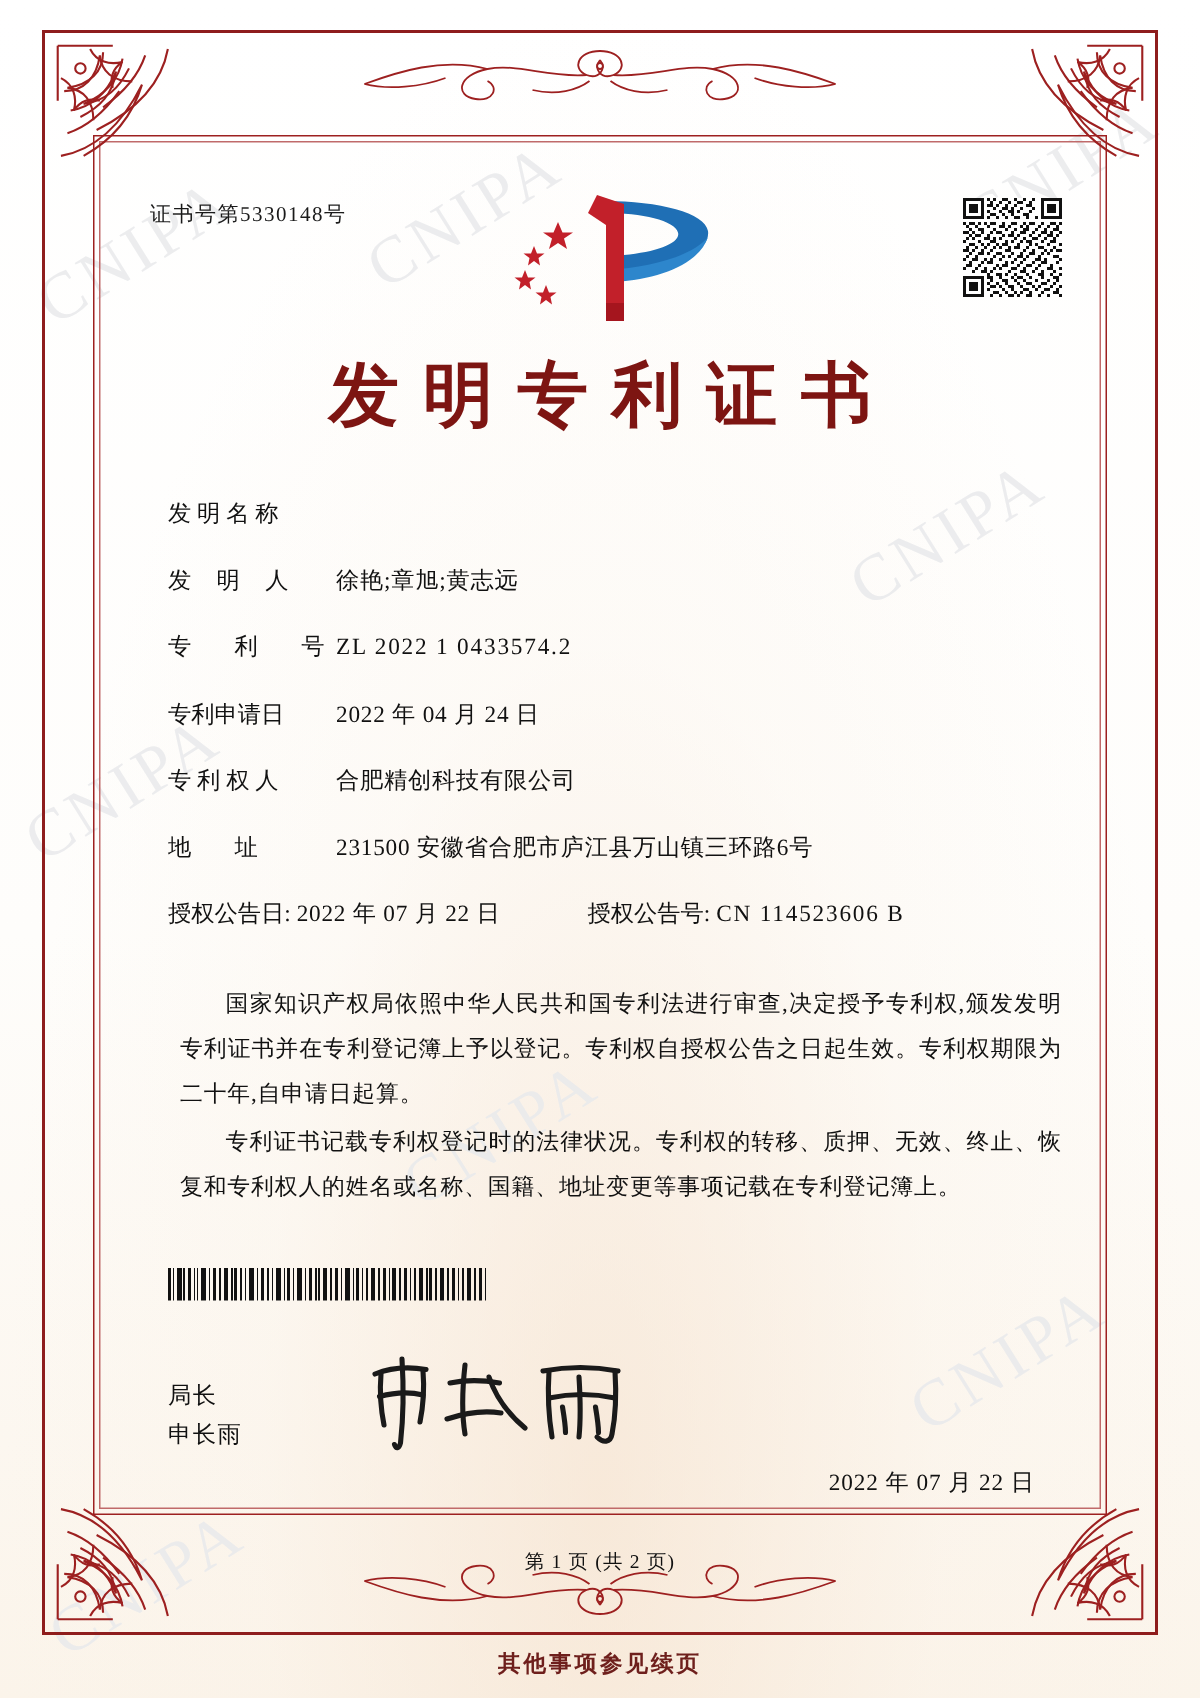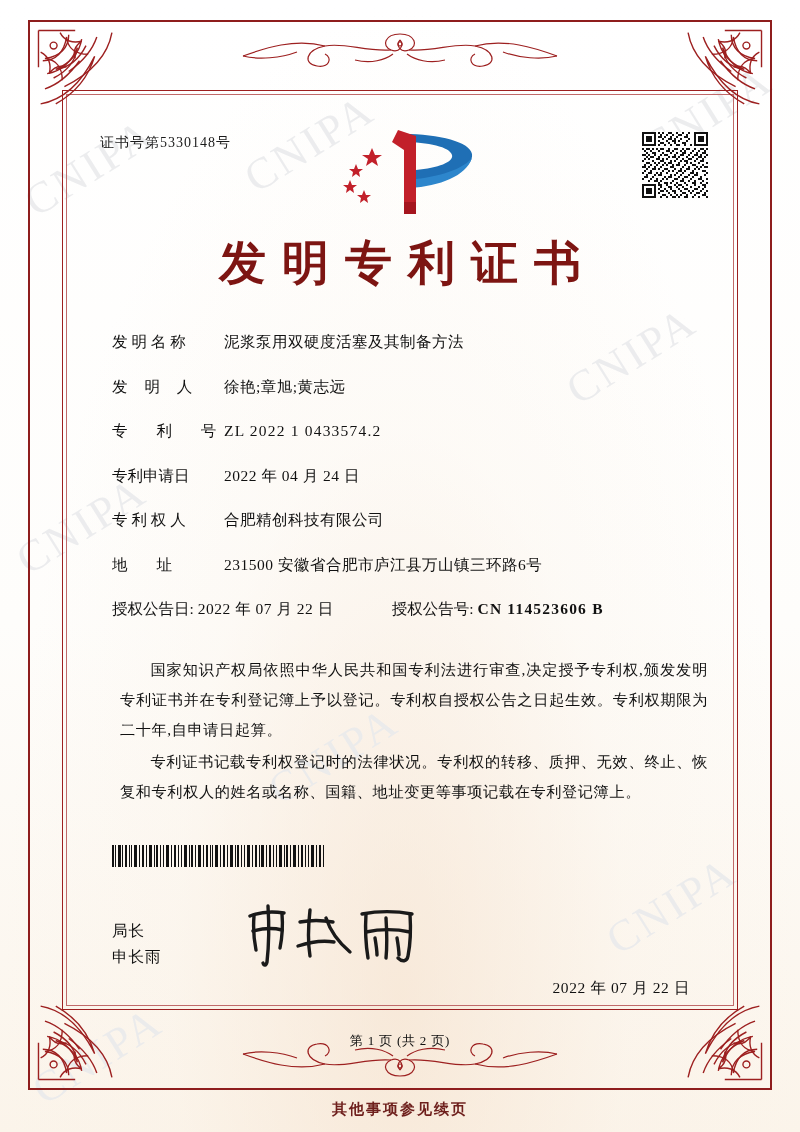--- a/index.html
+++ b/index.html
@@ -625,21 +625,20 @@
         <polygon points="44,62 46,67 51,67 47,70 48,75 44,72 40,75 41,70 37,67 42,67"></polygon>
       </g>
     </svg>
   </div>
 
   <div class="doc-title">发明专利证书</div>
 
   <div class="fields">
     <div class="frow">
       <span class="flabel">发 明 名 称</span>
-      <span class="fvalue">泥浆泵用双硬度活塞及其制备方法</span>
     </div>
     <div class="frow">
       <span class="flabel sp2">发 明 人</span>
       <span class="fvalue">徐艳;章旭;黄志远</span>
     </div>
     <div class="frow">
       <span class="flabel sp3">专 利 号</span>
       <span class="fvalue mono">ZL 2022 1 0433574.2</span>
     </div>
     <div class="frow">
@@ -651,21 +650,21 @@
       <span class="fvalue">合肥精创科技有限公司</span>
     </div>
     <div class="frow">
       <span class="flabel sp3">地 址</span>
       <span class="fvalue">231500 安徽省合肥市庐江县万山镇三环路6号</span>
     </div>
     <div class="frow pair">
       <span>授权公告日:</span>
       <span class="fvalue" style="margin-left:4px;">2022 年 07 月 22 日</span>
       <span class="seg2">授权公告号:</span>
-      <span class="fvalue mono" style="margin-left:4px;font-weight:bold;">CN 114523606 B</span>
+      <span class="fvalue mono" style="margin-left:4px;">CN 114523606 B</span>
     </div>
   </div>
 
   <div class="paras">
     <p>国家知识产权局依照中华人民共和国专利法进行审查,决定授予专利权,颁发发明专利证书并在专利登记簿上予以登记。专利权自授权公告之日起生效。专利权期限为二十年,自申请日起算。</p>
     <p>专利证书记载专利权登记时的法律状况。专利权的转移、质押、无效、终止、恢复和专利权人的姓名或名称、国籍、地址变更等事项记载在专利登记簿上。</p>
   </div>
 
   <div class="barcode">
     <svg viewBox="0 0 212 22" shape-rendering="crispEdges">

